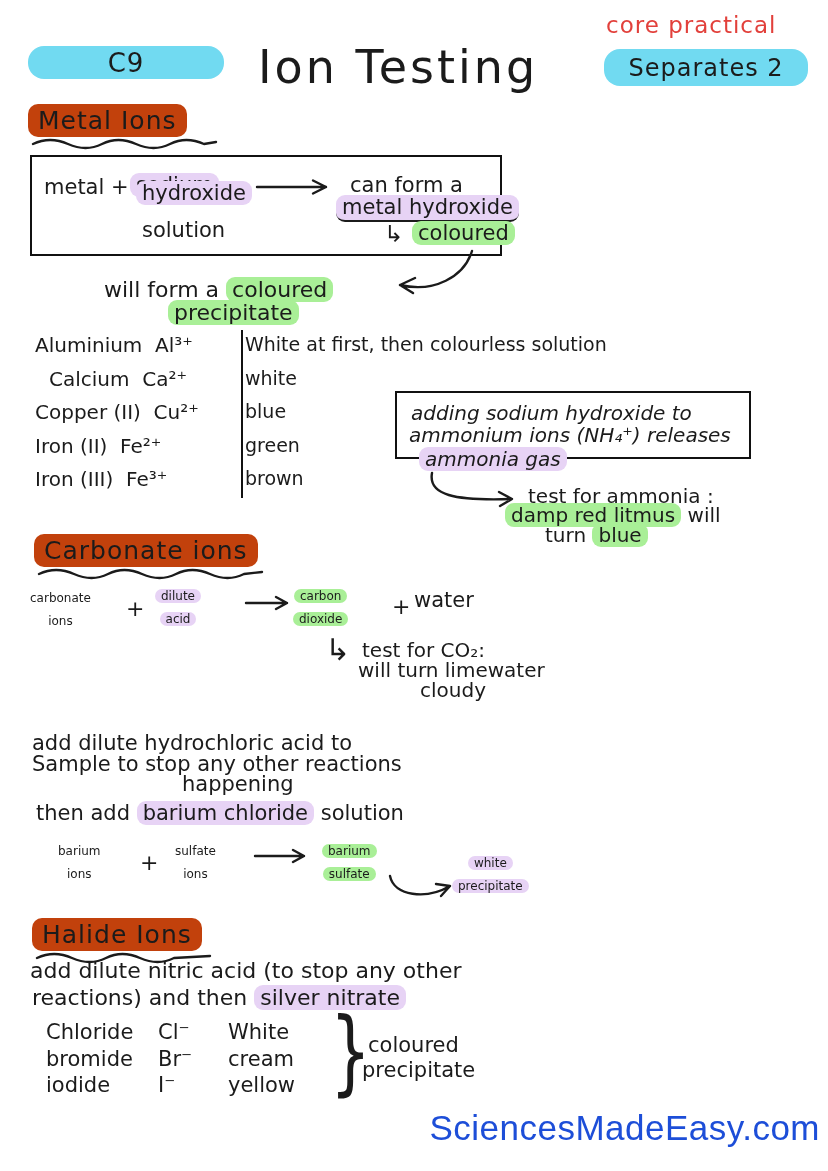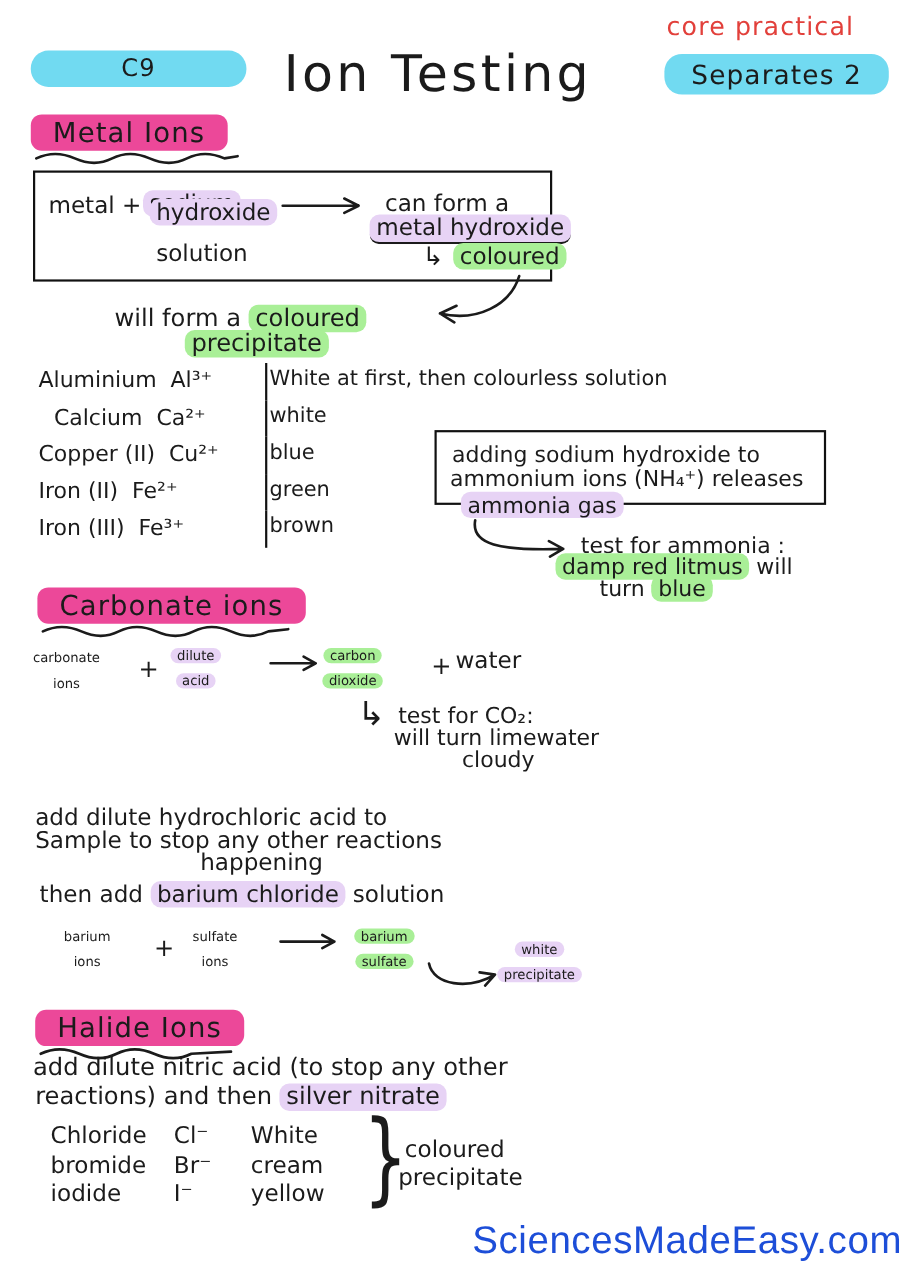--- a/index.html
+++ b/index.html
@@ -9,29 +9,29 @@
     background: #ffffff; overflow: hidden;
     font-family: "DejaVu Sans", sans-serif;
   }
   .abs { position: absolute; }
   .hw { font-family: "DejaVu Sans", sans-serif; letter-spacing: 0.3px; }
 
   
   .pill {
     background: #71daf1; border-radius: 16px;
     display: flex; align-items: center; justify-content: center;
-    font-size: 22px; letter-spacing: 1px;
+    font-size: 26px; letter-spacing: 1px;
   }
 
   .title { font-size: 46px; letter-spacing: 3px; white-space: nowrap; }
   .corner-note { color: #e2403b; font-size: 23px; letter-spacing: 1px; white-space: nowrap; }
 
   
   .section-h { font-size: 25px; letter-spacing: 1px; white-space: nowrap; }
-  .hl-peach { background: #ec4899; border-radius: 10px; padding: 2px 20px; }
+  .hl-peach { background: #c2410c; border-radius: 10px; padding: 2px 10px; }
   .wavy { display: block; margin: 1px 0 0 2px; }
 
   
   .hl-purple { background: #e7d3f5; border-radius: 9px; padding: 0 6px; }
   .hl-green  { background: #a9ef97; border-radius: 9px; padding: 0 6px; }
   .underlined { border-bottom: 2.5px solid #1b1b1b; padding-bottom: 1px; }
 
   
   .t20 { font-size: 20px; white-space: nowrap; }
   .t21 { font-size: 21px; white-space: nowrap; }
@@ -130,21 +130,21 @@
       <span>Fe²⁺</span>
     </div>
     <div class="rcell">green</div>
     <div class="lcell">
       <span>Iron (III)</span>&nbsp;
       <span>Fe³⁺</span>
     </div>
     <div class="rcell">brown</div>
   </div>
 
-  <div class="abs note-box" style="left:395px;top:391px;width:356px;height:68px;">
+  <div class="abs note-box" style="left:395px;top:391px;width:356px;height:68px;font-style:italic;">
     <span class="abs t20" style="left:14px;top:8px;">adding sodium hydroxide to</span>
     <span class="abs t20" style="left:12px;top:30px;">ammonium ions (NH₄⁺) releases</span>
     <span class="abs t20 hl-purple" style="left:22px;top:54px;">ammonia gas</span>
   </div>
 
   <svg class="abs arrow" style="left:424px;top:471px;" width="100" height="38" viewBox="0 0 100 38">
     <path d="M8 2 C 4 24, 30 30, 88 28 M88 28 L75 21 M88 28 L76 35"></path>
   </svg>
 
   <div class="abs t20" style="left:528px;top:484px;">test for ammonia :</div>

